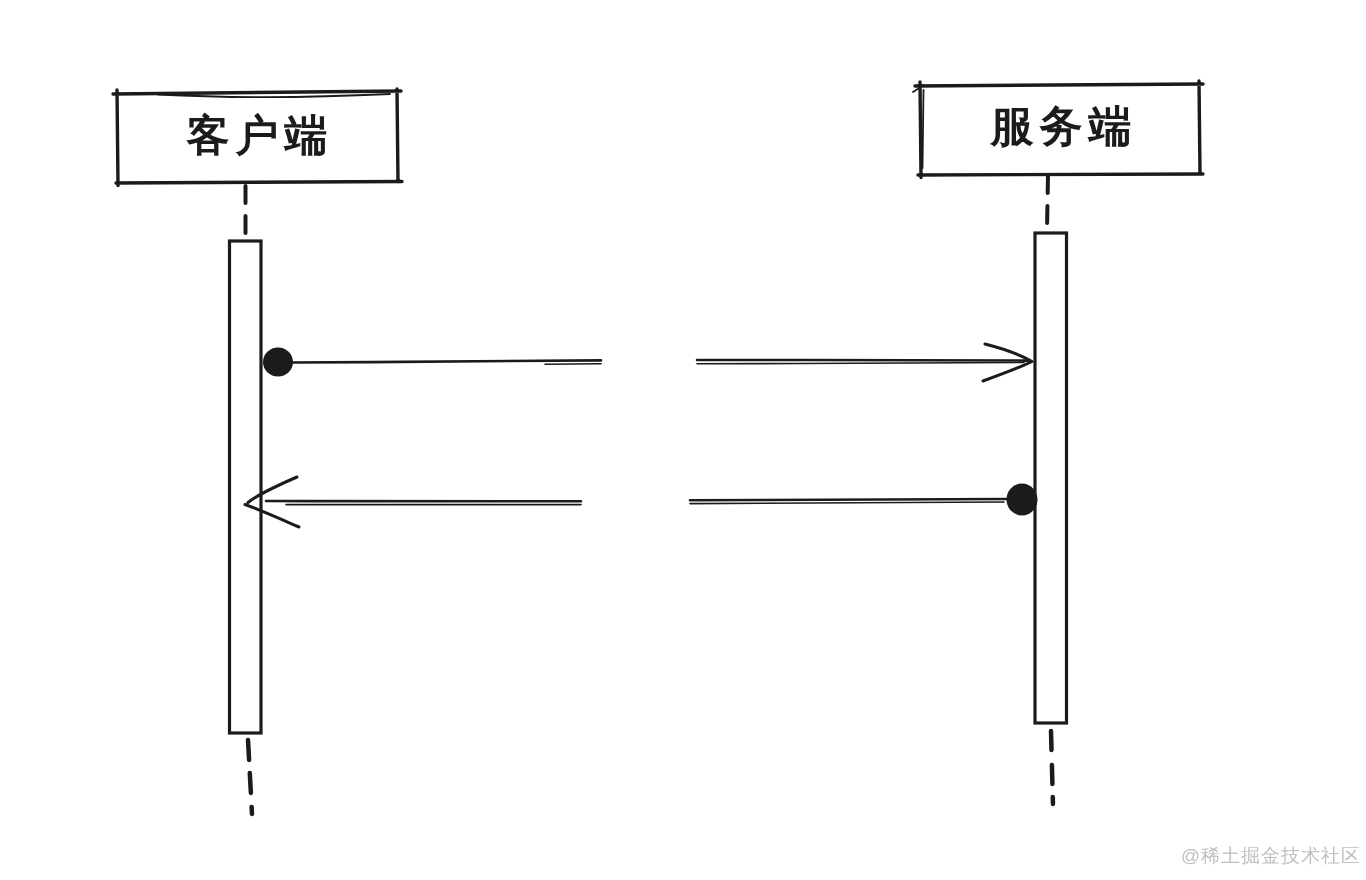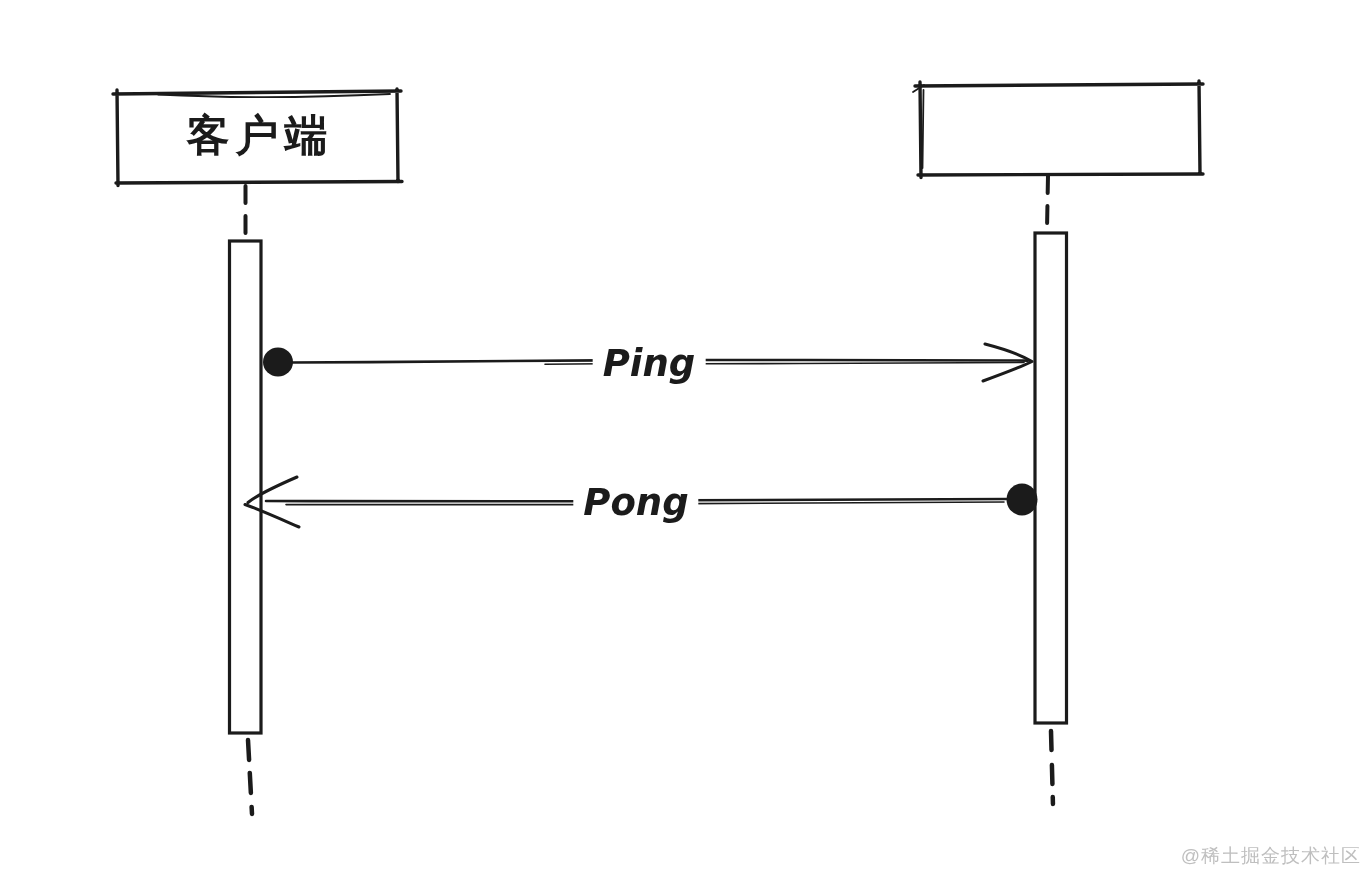--- a/index.html
+++ b/index.html
@@ -77,19 +77,18 @@
     <path class="s" stroke-width="1.6" d="M545,364.2 L601,363.8 M697,363.8 C810,363.6 950,362.8 1024,362.4"></path>
     <path class="s" stroke-width="3" d="M985,344 C1008,350 1023,356 1032,361.5 M983,381 C1005,373 1021,367 1032,361.5"></path>
 
     <ellipse class="dot" cx="1022" cy="499.5" rx="15.5" ry="16"></ellipse>
     <path class="s" stroke-width="2.6" d="M266,501 C380,501.5 500,501.5 581,501.3 M690,500.3 C810,499.8 930,499.2 1008,499"></path>
     <path class="s" stroke-width="1.6" d="M286,504.6 C400,505 500,504.8 581,504.6 M690,503.6 C820,502.8 930,502.2 1004,502"></path>
     <path class="s" stroke-width="3" d="M297,477 C274,487 257,495 248,502.5 M299,527 C276,517 258,509 245,504.5"></path>
   </svg>
 
   <div class="actor-label" style="left:260px;top:136px;">客户端</div>
+  <div class="actor-label" style="left:1064px;top:127px;">服务端</div>
 
-  <div class="msg-label" style="left:649px;top:363px;">Ping</div>
-  <div class="msg-label" style="left:636px;top:502px;">Pong</div>
 
   <div class="watermark">@稀土掘金技术社区</div>
 
 </div>
 
 </body></html>

